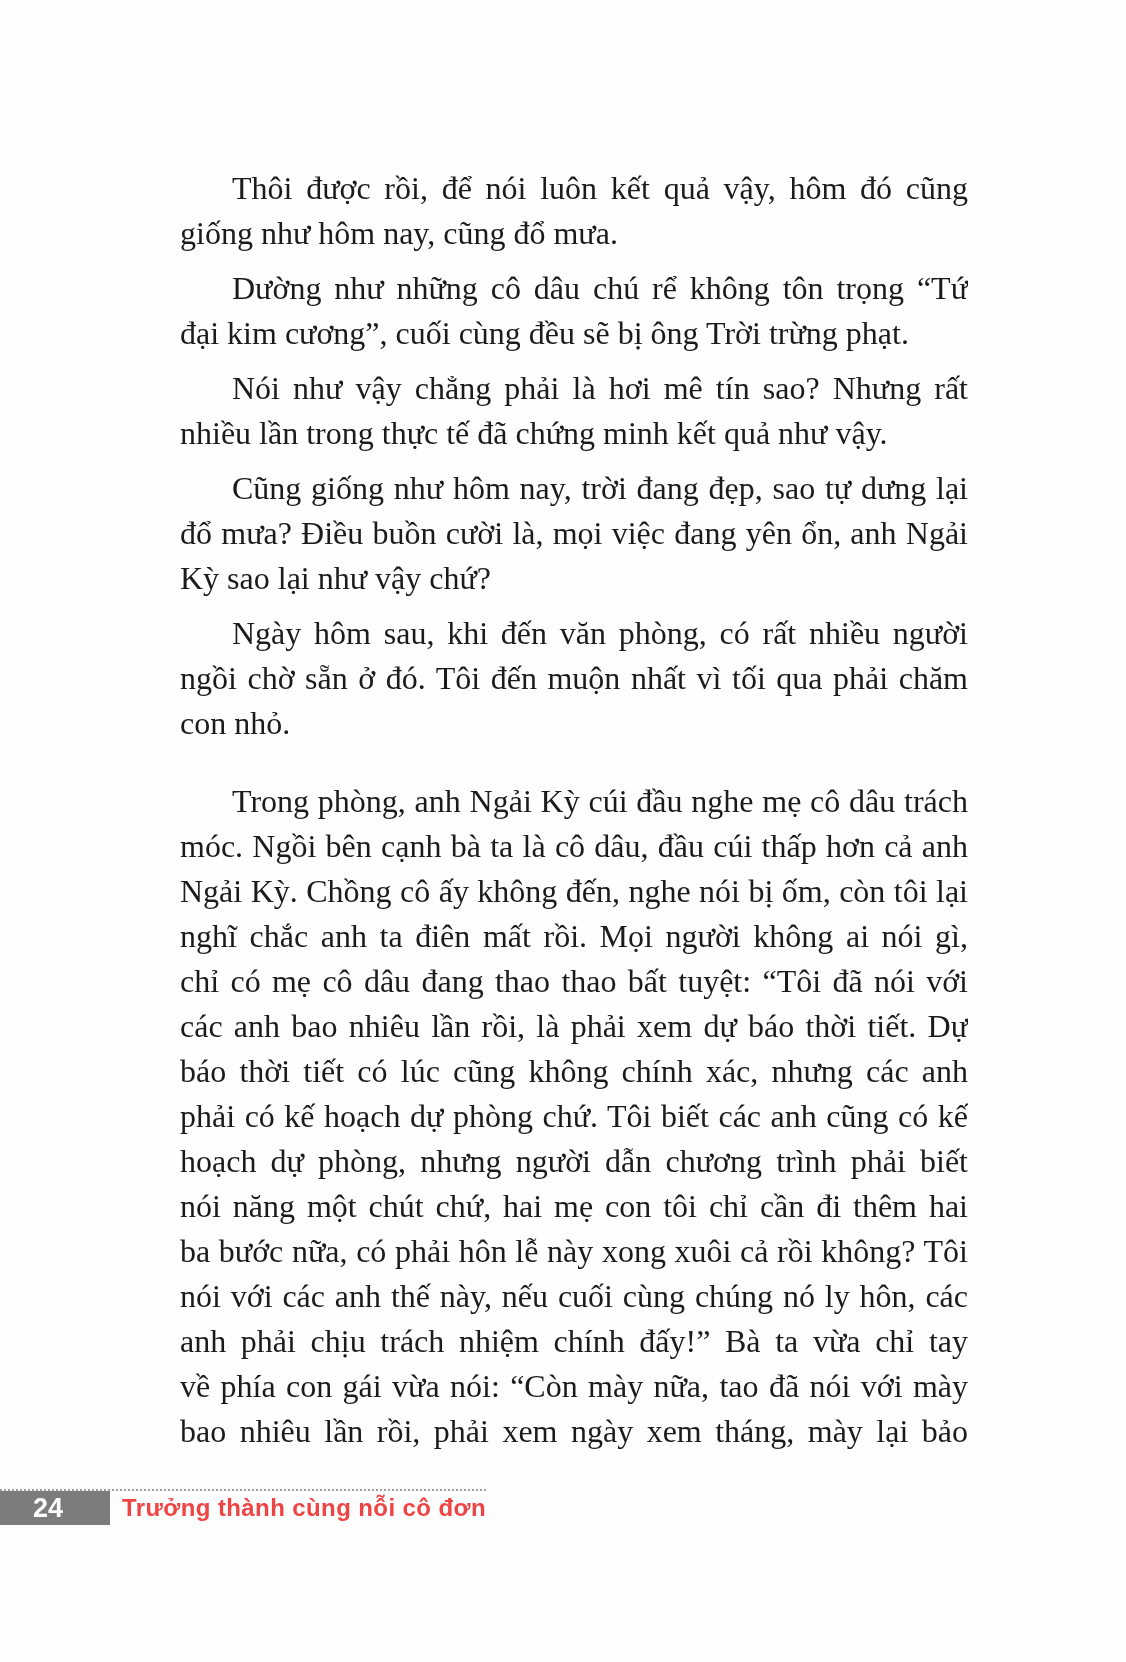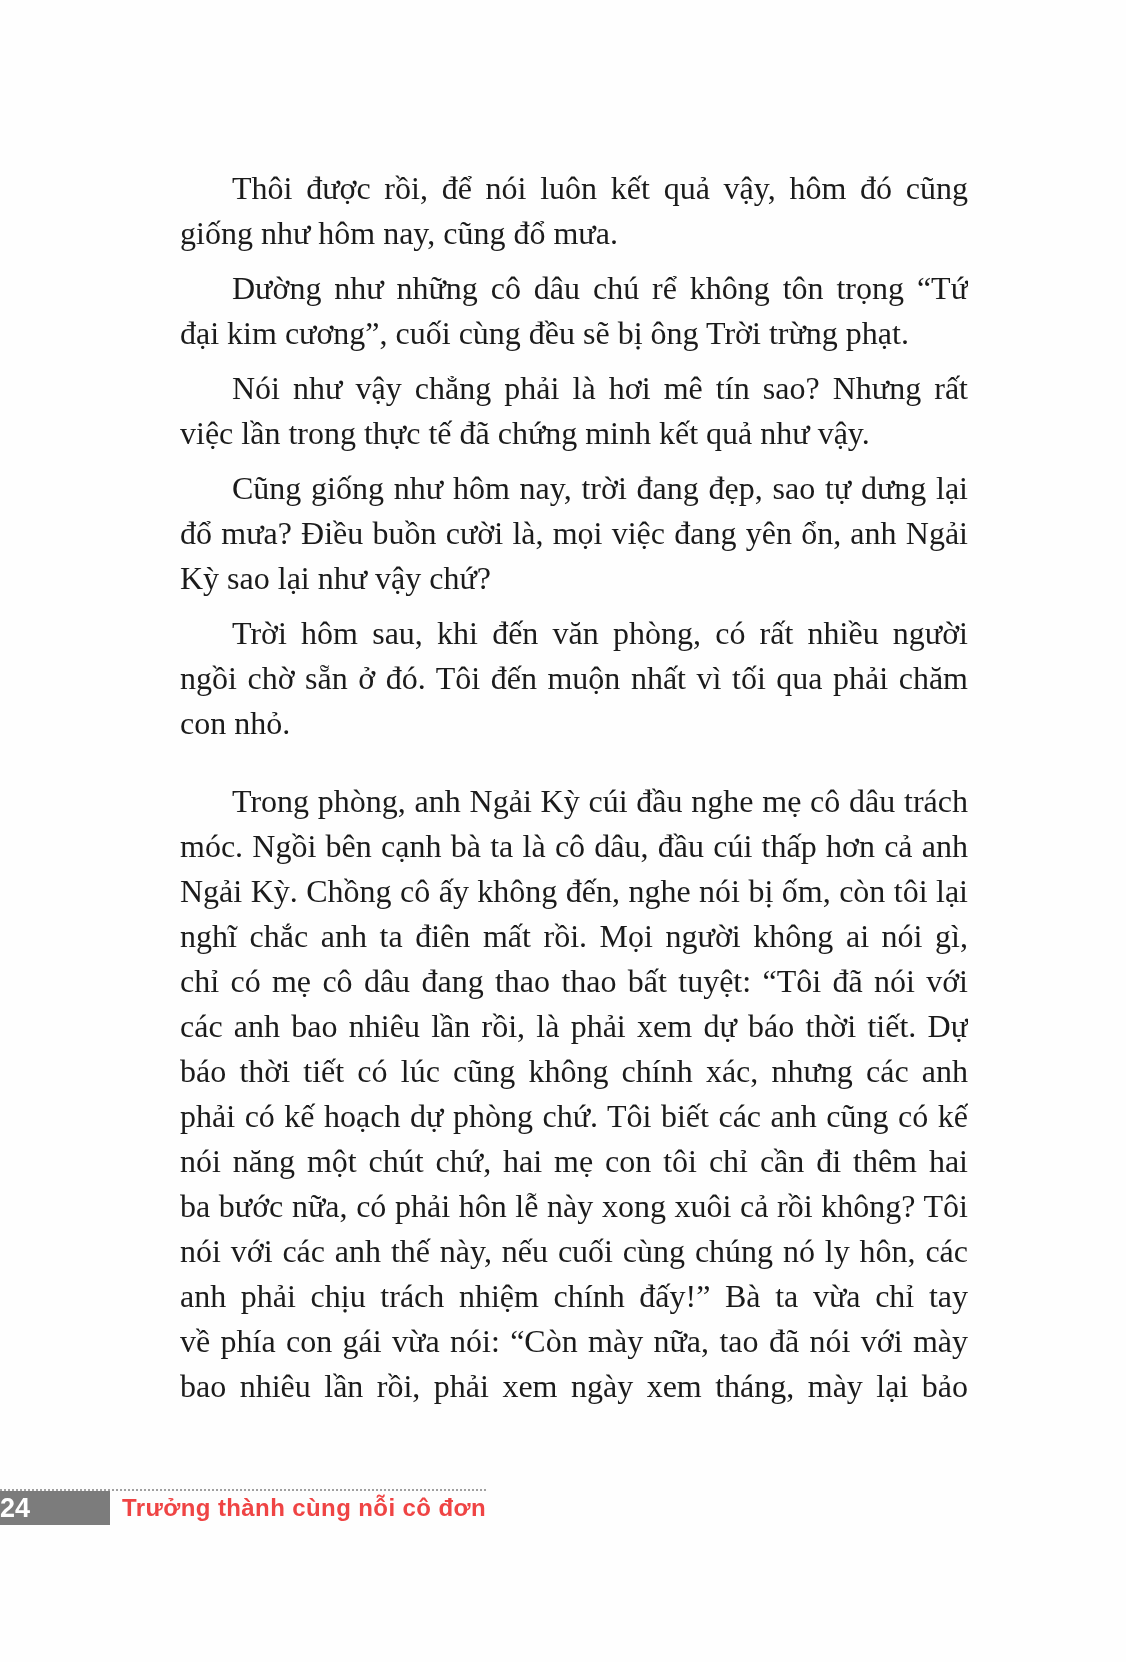--- a/index.html
+++ b/index.html
@@ -49,21 +49,21 @@
     width: 486px;
     border-top: 2px dotted #a0a0a0;
     display: flex;
     align-items: stretch;
     font-family: "Liberation Sans", sans-serif;
   }
   .page-number-block {
     width: 166px;
     height: 34px;
     background: #7c7c7c;
-    text-align: left;
+    text-align: center;
     box-sizing: border-box;
     padding-right: 14px;
   }
   .page-number-block span {
     color: #ffffff;
     font-size: 27px;
     font-weight: bold;
     line-height: 34px;
   }
   .book-title {
@@ -86,41 +86,42 @@
       <div class="paragraph">
         <div class="line indent">Thôi được rồi, để nói luôn kết quả vậy, hôm đó cũng</div>
         <div class="line last">giống như hôm nay, cũng đổ mưa.</div>
       </div>
       <div class="paragraph">
         <div class="line indent">Dường như những cô dâu chú rể không tôn trọng “Tứ</div>
         <div class="line last">đại kim cương”, cuối cùng đều sẽ bị ông Trời trừng phạt.</div>
       </div>
       <div class="paragraph">
         <div class="line indent">Nói như vậy chẳng phải là hơi mê tín sao? Nhưng rất</div>
-        <div class="line last">việc lần trong thực tế đã chứng minh kết quả như vậy.</div>
+        <div class="line last">nhiều lần trong thực tế đã chứng minh kết quả như vậy.</div>
       </div>
       <div class="paragraph">
         <div class="line indent">Cũng giống như hôm nay, trời đang đẹp, sao tự dưng lại</div>
         <div class="line">đổ mưa? Điều buồn cười là, mọi việc đang yên ổn, anh Ngải</div>
         <div class="line last">Kỳ sao lại như vậy chứ?</div>
       </div>
       <div class="paragraph">
-        <div class="line indent">Trời hôm sau, khi đến văn phòng, có rất nhiều người</div>
+        <div class="line indent">Ngày hôm sau, khi đến văn phòng, có rất nhiều người</div>
         <div class="line">ngồi chờ sẵn ở đó. Tôi đến muộn nhất vì tối qua phải chăm</div>
         <div class="line last">con nhỏ.</div>
       </div>
       <div class="paragraph">
         <div class="line indent">Trong phòng, anh Ngải Kỳ cúi đầu nghe mẹ cô dâu trách</div>
         <div class="line">móc. Ngồi bên cạnh bà ta là cô dâu, đầu cúi thấp hơn cả anh</div>
         <div class="line">Ngải Kỳ. Chồng cô ấy không đến, nghe nói bị ốm, còn tôi lại</div>
         <div class="line">nghĩ chắc anh ta điên mất rồi. Mọi người không ai nói gì,</div>
         <div class="line">chỉ có mẹ cô dâu đang thao thao bất tuyệt: “Tôi đã nói với</div>
         <div class="line">các anh bao nhiêu lần rồi, là phải xem dự báo thời tiết. Dự</div>
         <div class="line">báo thời tiết có lúc cũng không chính xác, nhưng các anh</div>
         <div class="line">phải có kế hoạch dự phòng chứ. Tôi biết các anh cũng có kế</div>
+        <div class="line">hoạch dự phòng, nhưng người dẫn chương trình phải biết</div>
         <div class="line">nói năng một chút chứ, hai mẹ con tôi chỉ cần đi thêm hai</div>
         <div class="line">ba bước nữa, có phải hôn lễ này xong xuôi cả rồi không? Tôi</div>
         <div class="line">nói với các anh thế này, nếu cuối cùng chúng nó ly hôn, các</div>
         <div class="line">anh phải chịu trách nhiệm chính đấy!” Bà ta vừa chỉ tay</div>
         <div class="line">về phía con gái vừa nói: “Còn mày nữa, tao đã nói với mày</div>
         <div class="line">bao nhiêu lần rồi, phải xem ngày xem tháng, mày lại bảo</div>
       </div>
     </main>
 
   <footer class="footer">

